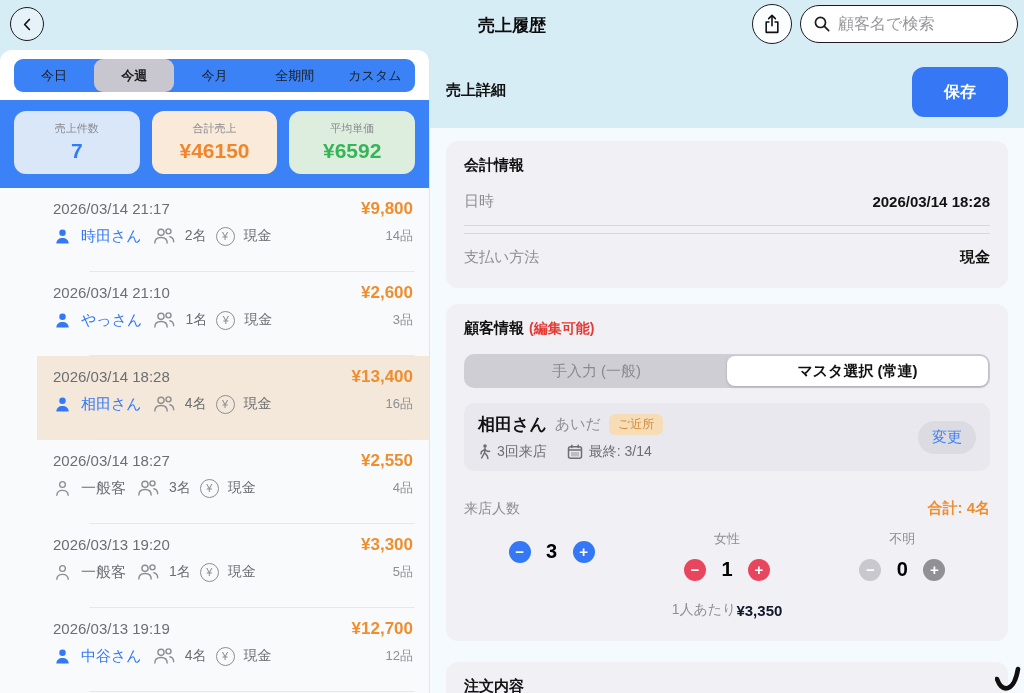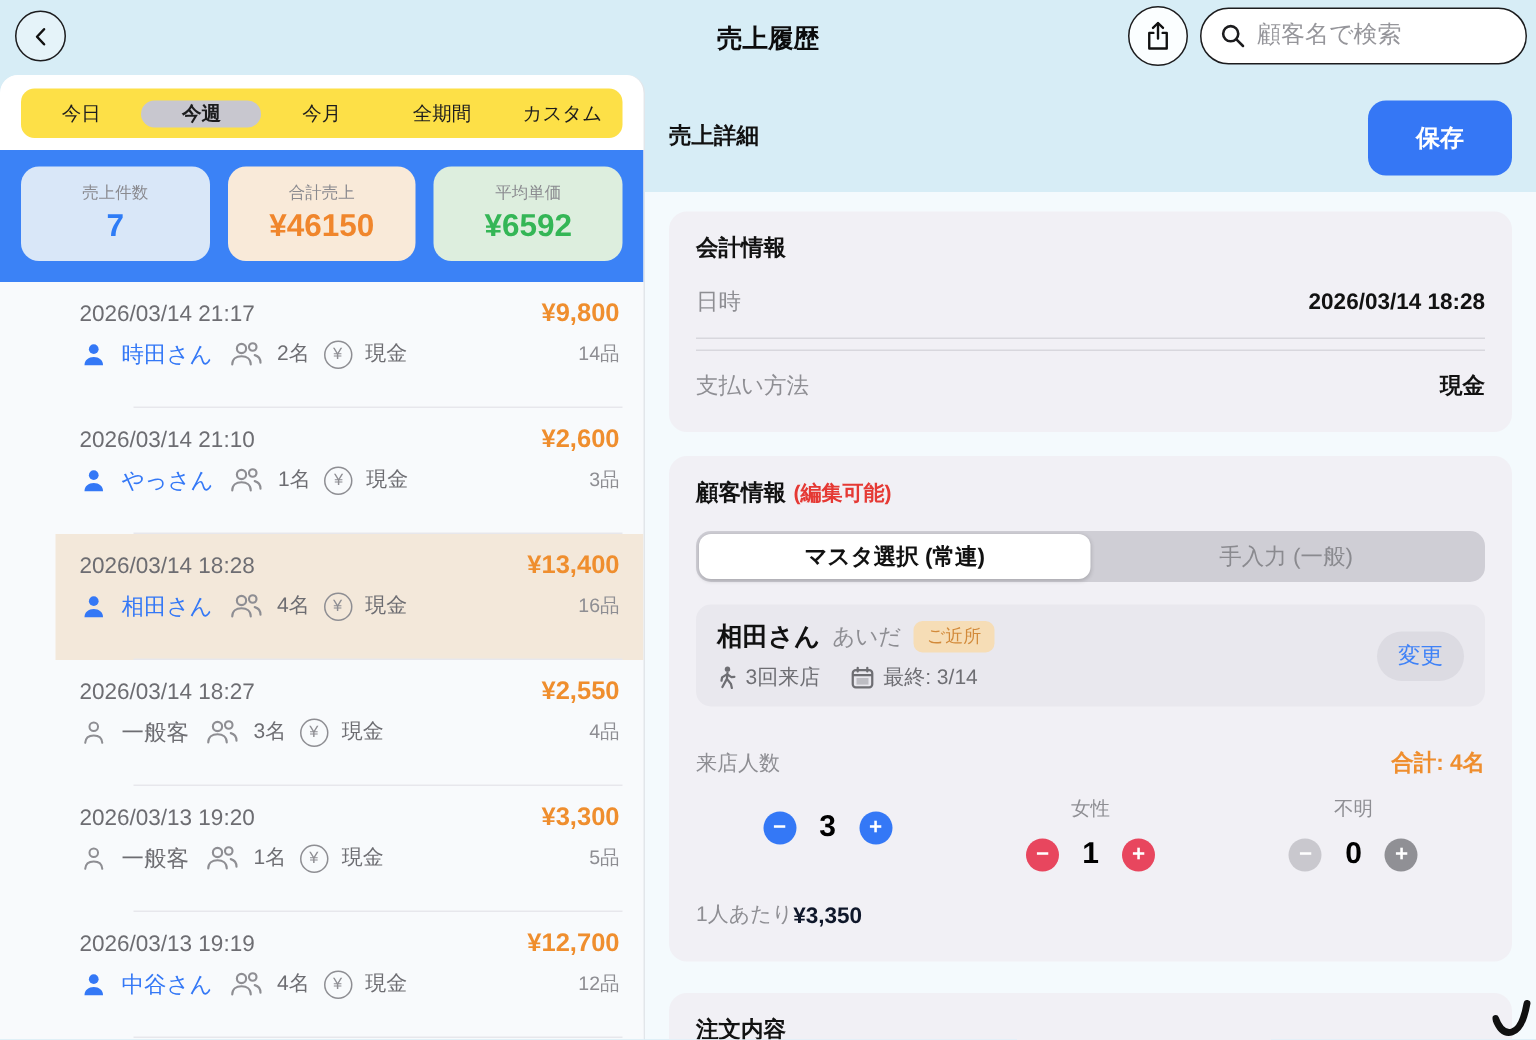--- a/index.html
+++ b/index.html
@@ -21,21 +21,21 @@
                 padding:0 12px; gap:7px; }
   .search-box input { border:none; outline:none; background:transparent; flex:1; font-size:16px;
                       font-family:"Liberation Sans", sans-serif; color:#333; min-width:0; }
   .search-box input::placeholder { color:#96969b; }
 
   
   .left-panel { position:absolute; left:0; top:50px; width:430px; bottom:0;
                 background:#f8fafc; border-radius:12px 12px 0 0; overflow:hidden;
                 border-right:1px solid #e2e6ea; }
   .seg-strip { background:#ffffff; padding:9px 14px 8px; border-radius:12px 12px 0 0; }
-  .seg-control { display:flex; background:#fde047; border-radius:9px; height:33px; overflow:hidden;align-items:center; }
+  .seg-control { display:flex; background:#3b82f6; border-radius:9px; height:33px; overflow:hidden; }
   .seg { flex:1; display:flex; align-items:center; justify-content:center; font-size:13px;
          color:#1c1c1e; border-radius:9px; cursor:pointer; }
   .seg.selected { background:#c8c7cf; font-weight:bold; }
 
   .stats-band { background:#3b82f6; padding:11px 14px 14px; display:flex; gap:12px; }
   .stat-card { flex:1; border-radius:12px; padding:10px 4px 11px; text-align:center; }
   .stat-label { font-size:11px; color:#8a8a8f; }
   .stat-value { font-size:21px; font-weight:bold; margin-top:3px; }
 
   .txn-list { }
@@ -97,21 +97,21 @@
   .visitors-label { font-size:14px; color:#8e8e93; }
   .visitors-total { font-size:15px; font-weight:bold; color:#ef8e2e; }
   .steppers { display:flex; margin-top:12px; }
   .stepper { flex:1; text-align:center; }
   .stepper-label { font-size:13px; color:#8e8e93; }
   .stepper-row { display:flex; align-items:center; justify-content:center; gap:14px; margin-top:10px; }
   .circle-btn { width:22px; height:22px; border-radius:50%; color:#fff; border:none; cursor:pointer;
                 display:flex; align-items:center; justify-content:center; font-size:15px; font-weight:bold;
                 font-family:"Liberation Sans", sans-serif; padding:0; line-height:1; }
   .stepper-value { font-size:20px; font-weight:bold; color:#000; min-width:14px; }
-  .per-person { display:flex; justify-content:flex-start; align-items:center; margin-top:20px; }
+  .per-person { display:flex; justify-content:center; align-items:center; margin-top:20px; }
   .per-person .lbl { font-size:14px; color:#8e8e93; }
   .per-person .val { font-size:15px; font-weight:bold; color:#0f172a; }
 
   #order-card { height:80px; }
   .pen-mark { position:absolute; right:3px; bottom:0; }
 </style>
 </head>
 <body>
 
 <div class="top-header">
@@ -352,22 +352,22 @@
       <span class="field-label">支払い方法</span>
       <span class="field-value">現金</span>
     </div>
   </div>
 
   <div class="card" id="customer-card-section">
     <div class="card-title">
       <span>顧客情報</span><span class="red-note">(編集可能)</span>
     </div>
     <div class="tabs" id="customer-tabs">
+        <div class="tab">手入力 (一般)</div>
         <div class="tab selected">マスタ選択 (常連)</div>
-        <div class="tab">手入力 (一般)</div>
       </div>
 
     <div class="customer-chip">
       <div class="cust-info">
         <div class="cust-line1">
           <span class="cust-name">相田さん</span>
           <span class="cust-kana">あいだ</span>
           <span class="badge">ご近所</span>
         </div>
         <div class="cust-line2">

